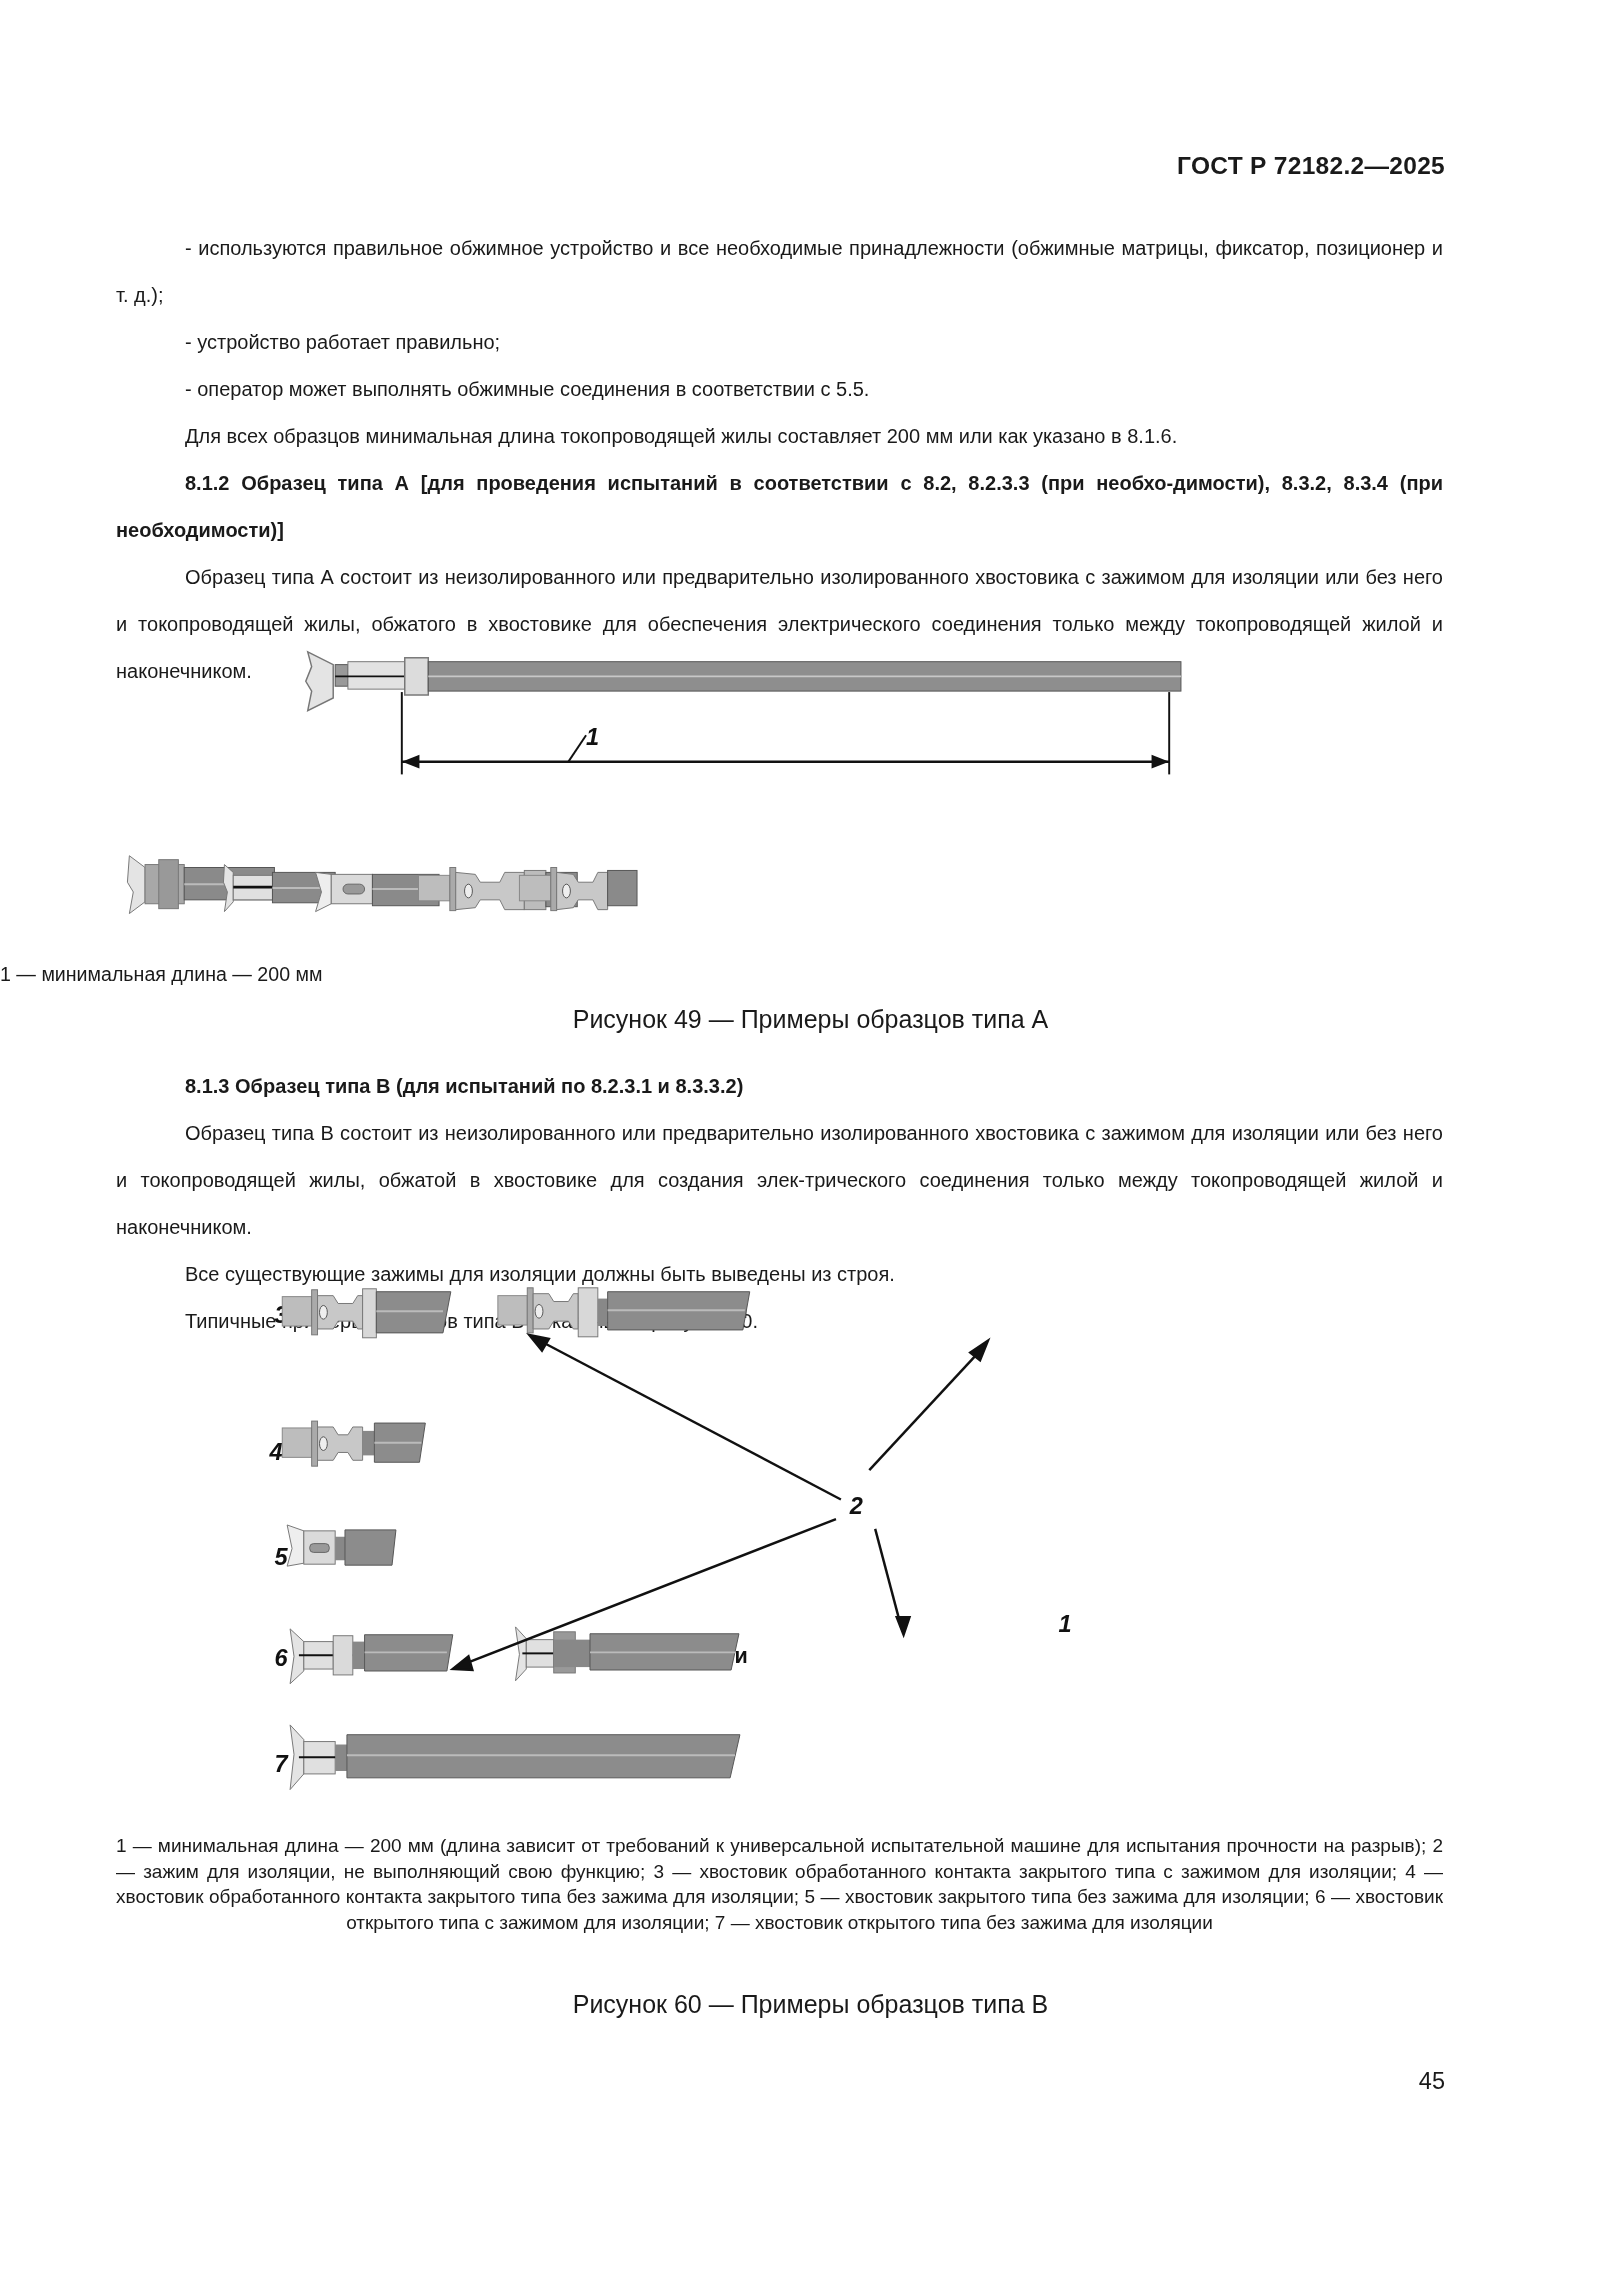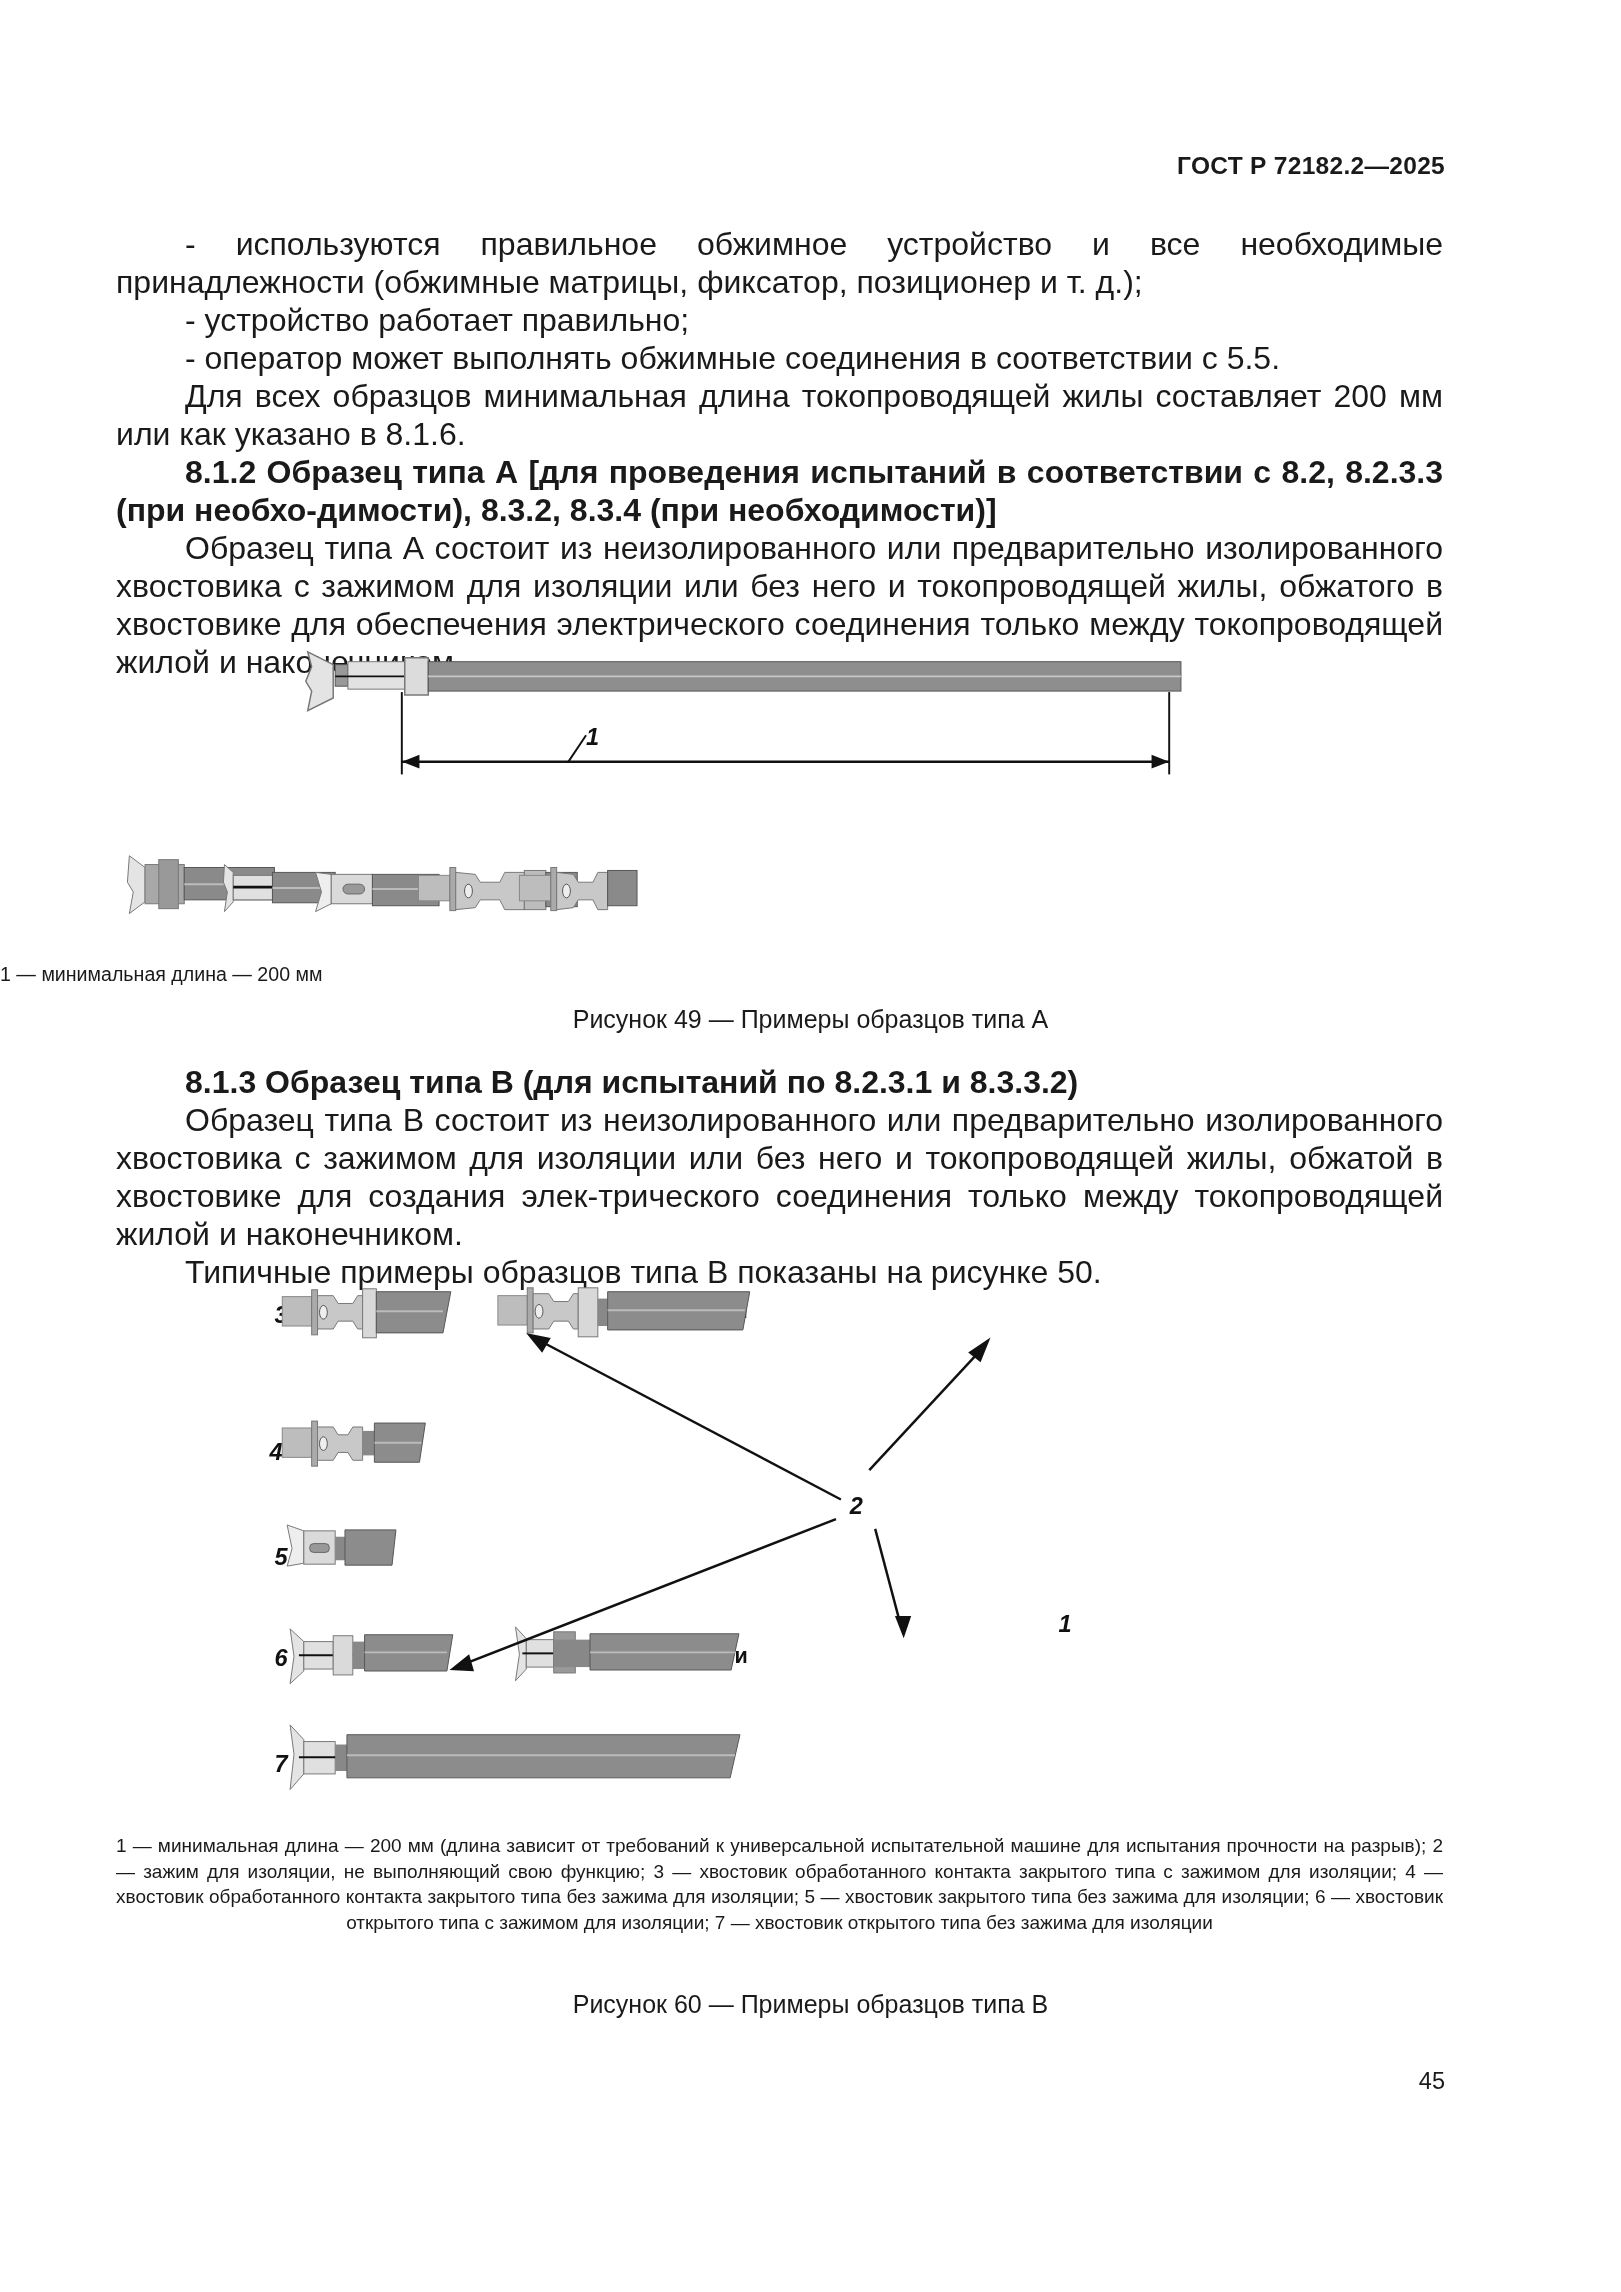--- a/index.html
+++ b/index.html
@@ -1,18 +1,18 @@
 <!DOCTYPE html>
 <html><head>
 <meta charset="utf-8">
 <style>
   html,body{margin:0;padding:0;background:#fff;}
   body{width:1621px;height:2293px;position:relative;overflow:hidden;font-family:"Liberation Sans",sans-serif;color:#1a1a1a;}
   .hdr{position:absolute;top:152px;right:176px;font-weight:bold;font-size:24.5px;letter-spacing:0.3px;margin-left:14px;}
-  .text{position:absolute;left:116px;width:1327px;font-size:32px;line-height:38px;}
+  .text{position:absolute;left:116px;width:1327px;font-size:20px;line-height:47px;}
   .p{margin:0;text-indent:69px;text-align:justify;}
   .h{margin:0;text-indent:69px;font-weight:bold;text-align:justify;}
   .cap{position:absolute;left:0;width:1621px;text-align:left;font-size:19.6px;}
   .figtitle{position:absolute;left:0;width:1621px;text-align:center;font-size:25px;}
   .legend{position:absolute;left:116px;width:1327px;font-size:19px;line-height:25.5px;text-align:justify;text-align-last:center;}
   .pnum{position:absolute;right:176px;top:2068px;font-size:23.5px;}
   svg{position:absolute;left:0;}
   .lbl{font-family:"Liberation Sans",sans-serif;font-weight:bold;font-style:italic;font-size:24px;fill:#111;}
   .ili{font-family:"Liberation Sans",sans-serif;font-weight:bold;font-size:22px;fill:#111;}
 </style>
@@ -83,20 +83,21 @@
     <rect x="620" y="888" width="30" height="36" fill="#8a8a8a" stroke="#555"></rect>
   </g>
 </svg>
 
 <div class="cap" style="top:963px;">1 — минимальная длина — 200 мм</div>
 <div class="figtitle" style="top:1005px;">Рисунок 49 — Примеры образцов типа А</div>
 
 <div class="text" style="top:1063px;">
   <p class="h">8.1.3 Образец типа В (для испытаний по 8.2.3.1 и 8.3.3.2)</p>
   <p class="p">Образец типа В состоит из неизолированного или предварительно изолированного хвостовика с зажимом для изоляции или без него и токопроводящей жилы, обжатой в хвостовике для создания элек-трического соединения только между токопроводящей жилой и наконечником.</p>
+  <p class="p">Все существующие зажимы для изоляции должны быть выведены из строя.</p>
   <p class="p">Типичные примеры образцов типа В показаны на рисунке 50.</p>
 </div>
 
 <svg style="top:1274px;" width="1621" height="549" viewBox="0 1300 1654 560">
   <g>
     <text x="280" y="1350" class="lbl">3</text>
     <text x="275" y="1490" class="lbl">4</text>
     <text x="280" y="1597" class="lbl">5</text>
     <text x="280" y="1700" class="lbl">6</text>
     <text x="280" y="1808" class="lbl">7</text>

